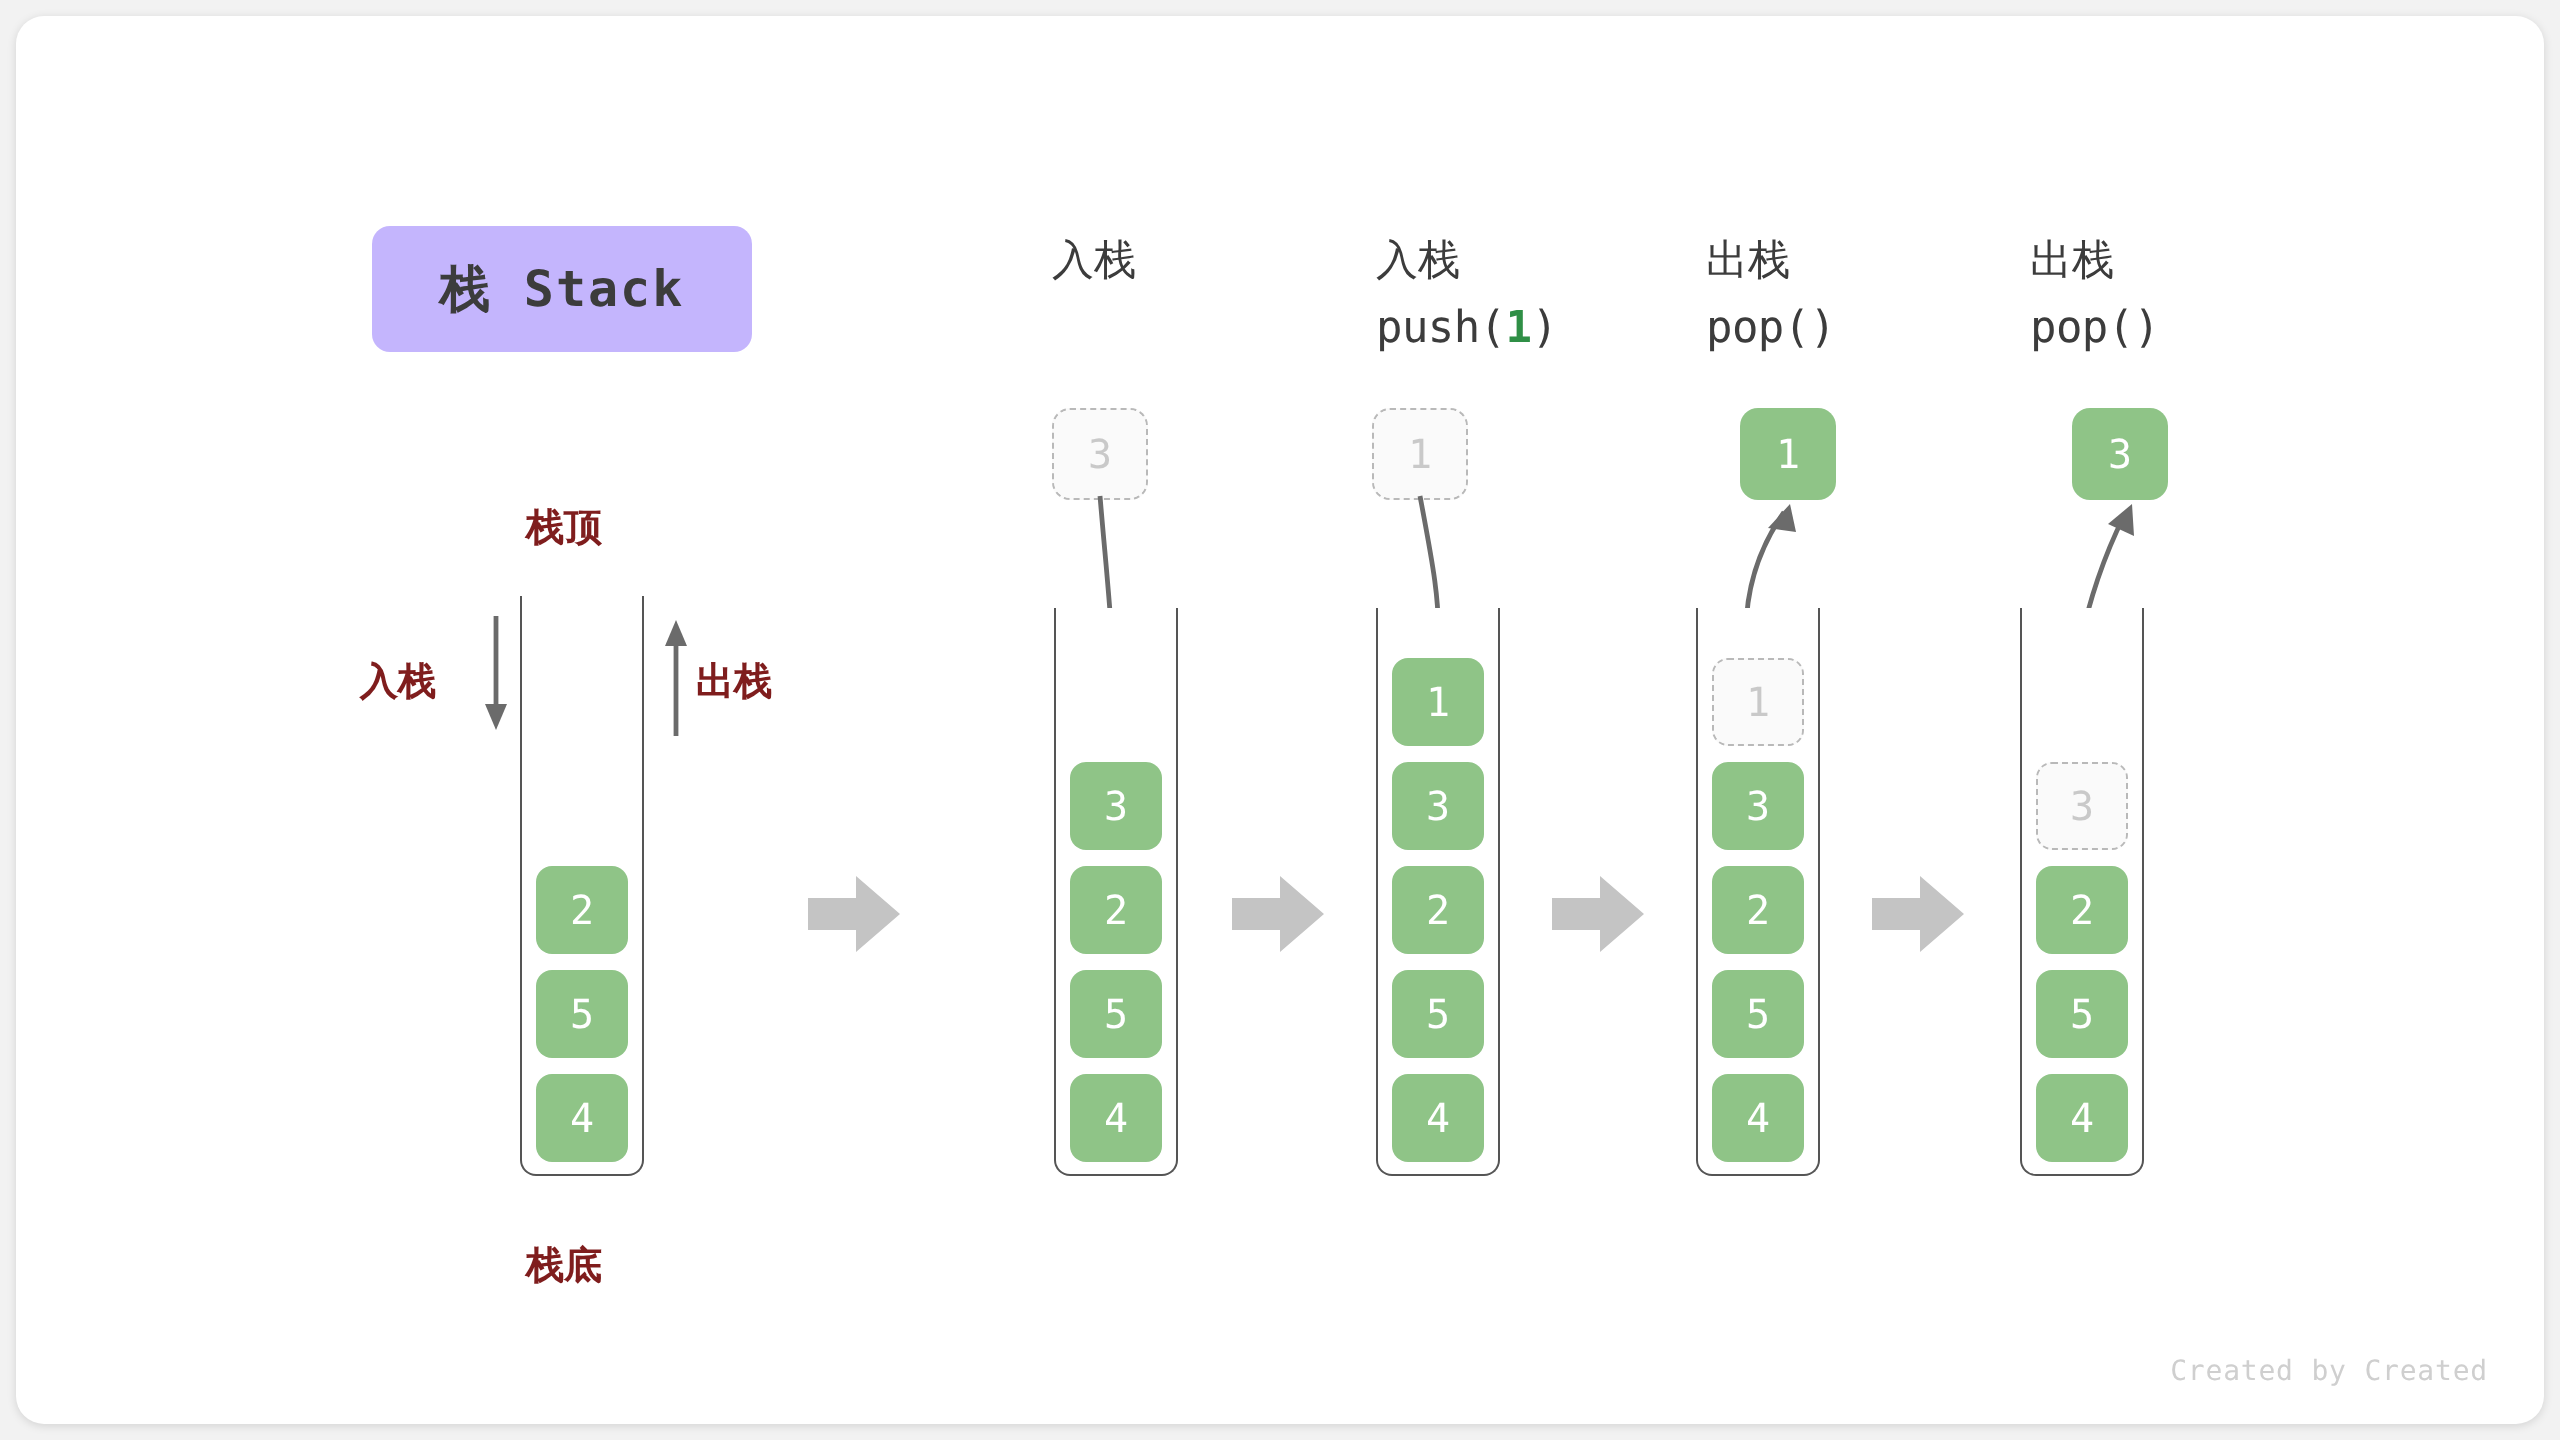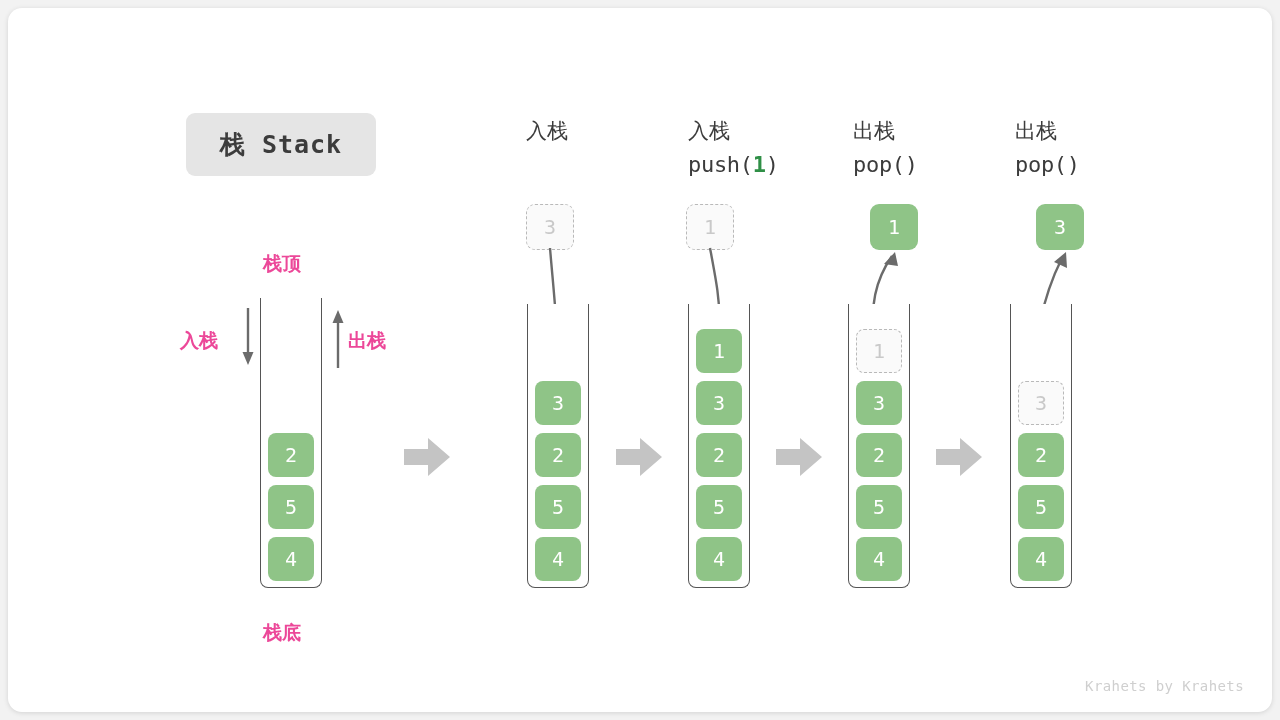--- a/index.html
+++ b/index.html
@@ -17,32 +17,32 @@
     border-radius: 14px;
     box-shadow: 0 1px 5px rgba(0,0,0,0.13);
     overflow: hidden;
   }
   .abs { position: absolute; }
 
   
   #title-badge {
     left: 178px; top: 105px;
     width: 190px; height: 63px;
-    background: #e5e5e5;
+    background: #c4b5fd;
     border-radius: 9px;
     display: flex; align-items: center; justify-content: center;
     font-family: "DejaVu Sans Mono", "Liberation Mono", monospace;
     font-size: 25px; font-weight: 700;
     color: #3c3c3c;
     letter-spacing: 1px;
   }
 
   
   .cn-label {
-    font-size: 19px; font-weight: 700; color: #ec4899;
+    font-size: 19px; font-weight: 700; color: #7f1d1d;
     white-space: nowrap;
   }
 
   
   .col-head {
     width: 170px;
     text-align: left;
     line-height: 1.55;
   }
   .col-head .cn {
@@ -217,15 +217,15 @@
     <polygon points="58,0 46,10 59,16" fill="#6b6b6b"></polygon>
   </svg>
   <div class="abs" style="left:1002px; top:296px;">
     <div class="stack-box" style="height:284px;"></div>
     <div class="cell ghost" style="left:8px; top:77px;">3</div>
     <div class="cell solid" style="left:8px; top:129px;">2</div>
     <div class="cell solid" style="left:8px; top:181px;">5</div>
     <div class="cell solid" style="left:8px; top:233px;">4</div>
   </div>
 
-  <div class="abs" id="footer">Krahets by Krahets</div>
+  <div class="abs" id="footer">Created by Created</div>
 
 </div>
 
 </body></html>

